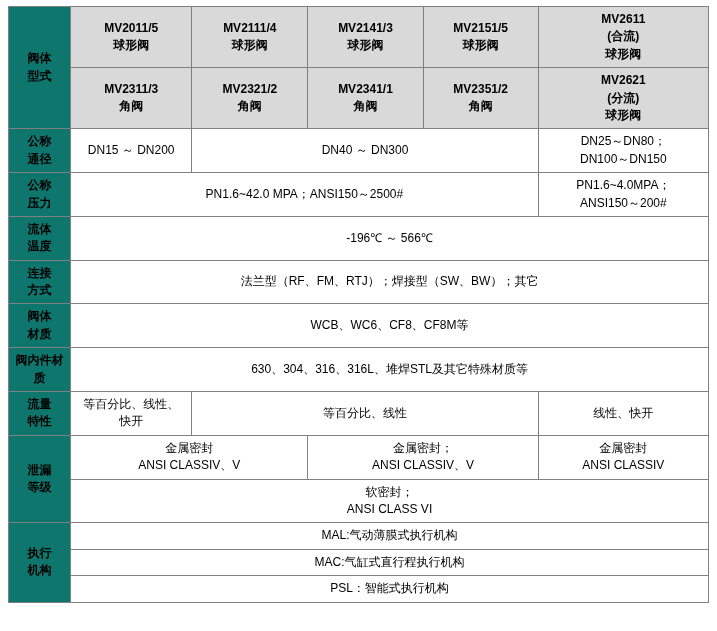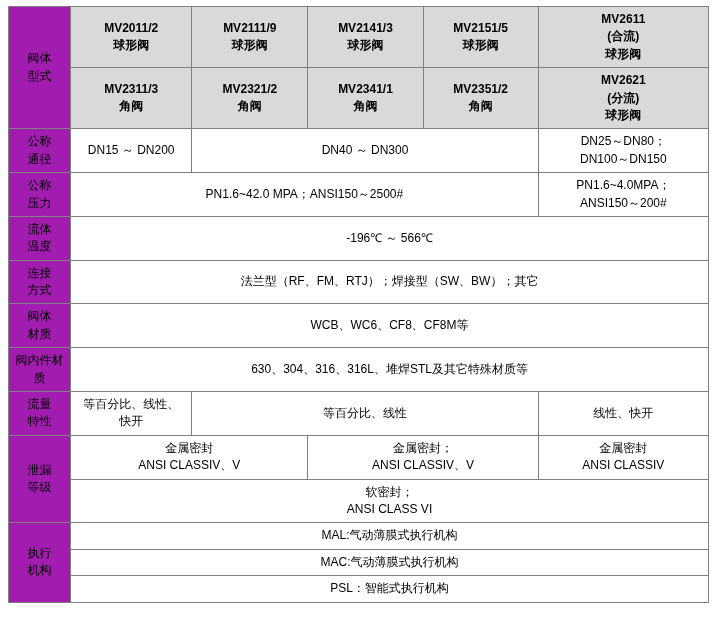--- a/index.html
+++ b/index.html
@@ -34,22 +34,22 @@
     text-align: center;
     font-size: 12px;
     line-height: 1.45;
     word-wrap: break-word;
   }
   .hdr {
     background: #d9d9d9;
     font-weight: bold;
   }
   .rowlabel {
-    background: #a21caf;
-    font-weight: normal;
+    background: #0f766e;
+    font-weight: bold;
     text-align: center;
     width: 52px;
   }
   .lbl-line {
     display: block;
   }
   .cellfill {
     background: #ffffff;
   }
   .leftal {
@@ -74,25 +74,25 @@
       <col style="width:170px">
     </colgroup>
     <tbody>
 
       <tr>
         <td class="hdr rowlabel" rowspan="2">
           <span class="lbl-line">阀体</span>
           <span class="lbl-line">型式</span>
         </td>
         <td class="hdr">
-          <span class="lbl-line">MV2011/2</span>
-          <span class="lbl-line">球形阀</span>
-        </td>
-        <td class="hdr">
-          <span class="lbl-line">MV2111/9</span>
+          <span class="lbl-line">MV2011/5</span>
+          <span class="lbl-line">球形阀</span>
+        </td>
+        <td class="hdr">
+          <span class="lbl-line">MV2111/4</span>
           <span class="lbl-line">球形阀</span>
         </td>
         <td class="hdr">
           <span class="lbl-line">MV2141/3</span>
           <span class="lbl-line">球形阀</span>
         </td>
         <td class="hdr">
           <span class="lbl-line">MV2151/5</span>
           <span class="lbl-line">球形阀</span>
         </td>
@@ -245,21 +245,21 @@
         <td class="rowlabel" rowspan="3">
           <span class="lbl-line">执行</span>
           <span class="lbl-line">机构</span>
         </td>
         <td class="cellfill" colspan="5">
           <span class="lbl-line">MAL:气动薄膜式执行机构</span>
         </td>
       </tr>
       <tr>
         <td class="cellfill" colspan="5">
-          <span class="lbl-line">MAC:气动薄膜式执行机构</span>
+          <span class="lbl-line">MAC:气缸式直行程执行机构</span>
         </td>
       </tr>
       <tr>
         <td class="cellfill" colspan="5">
           <span class="lbl-line">PSL：智能式执行机构</span>
         </td>
       </tr>
 
     </tbody>
   </table>

